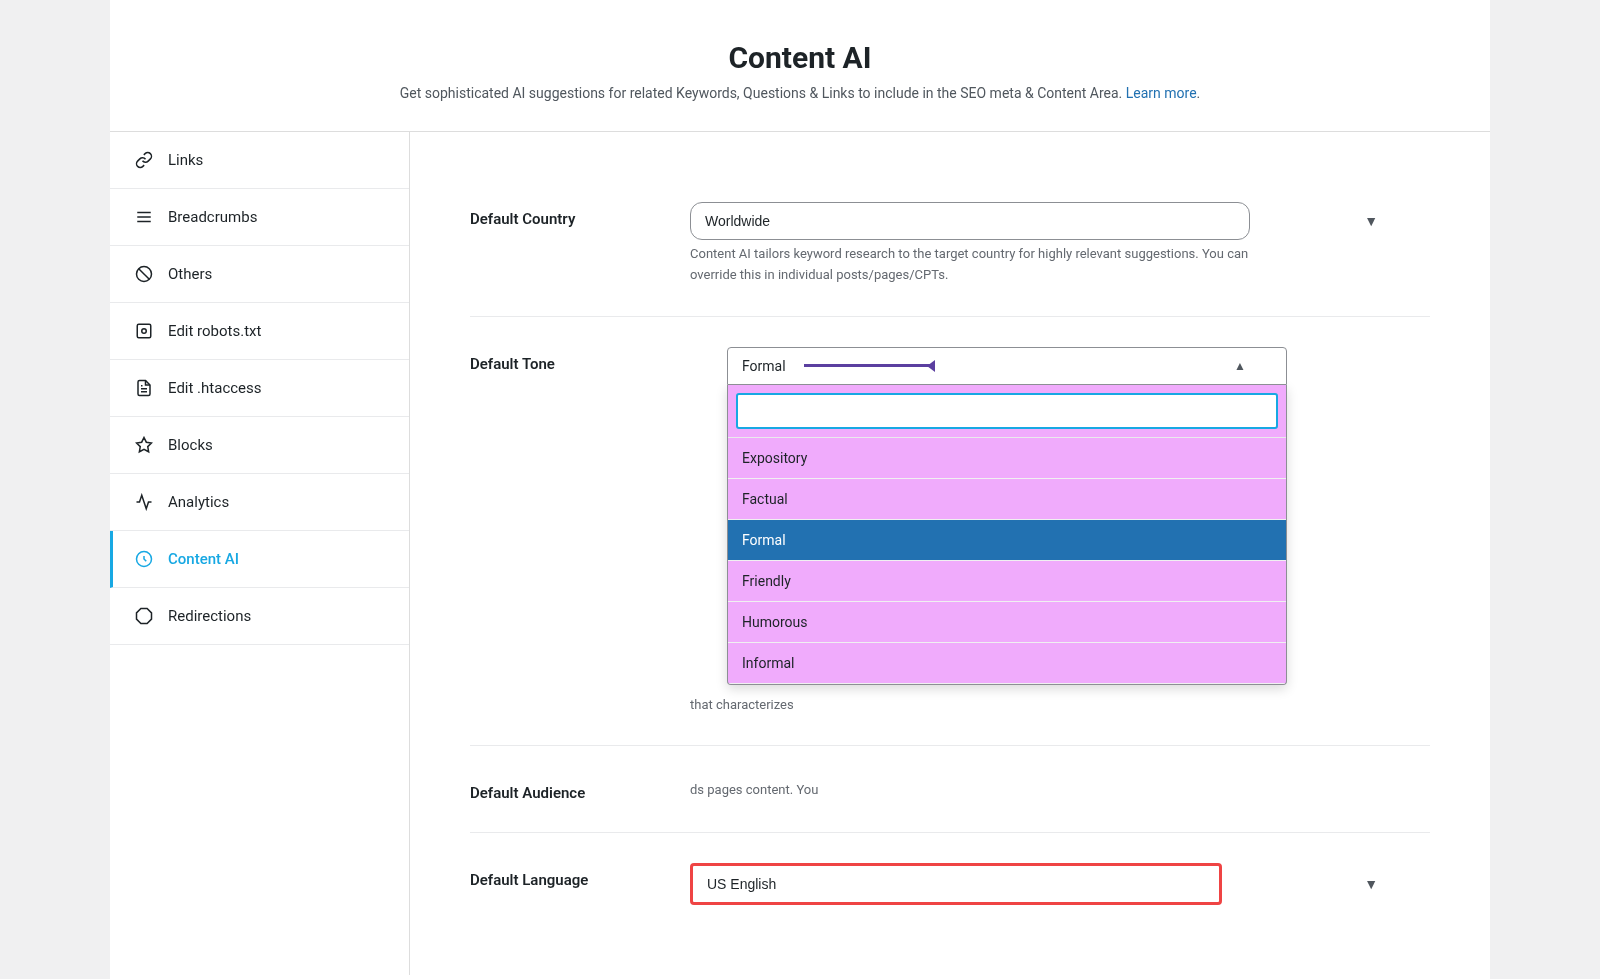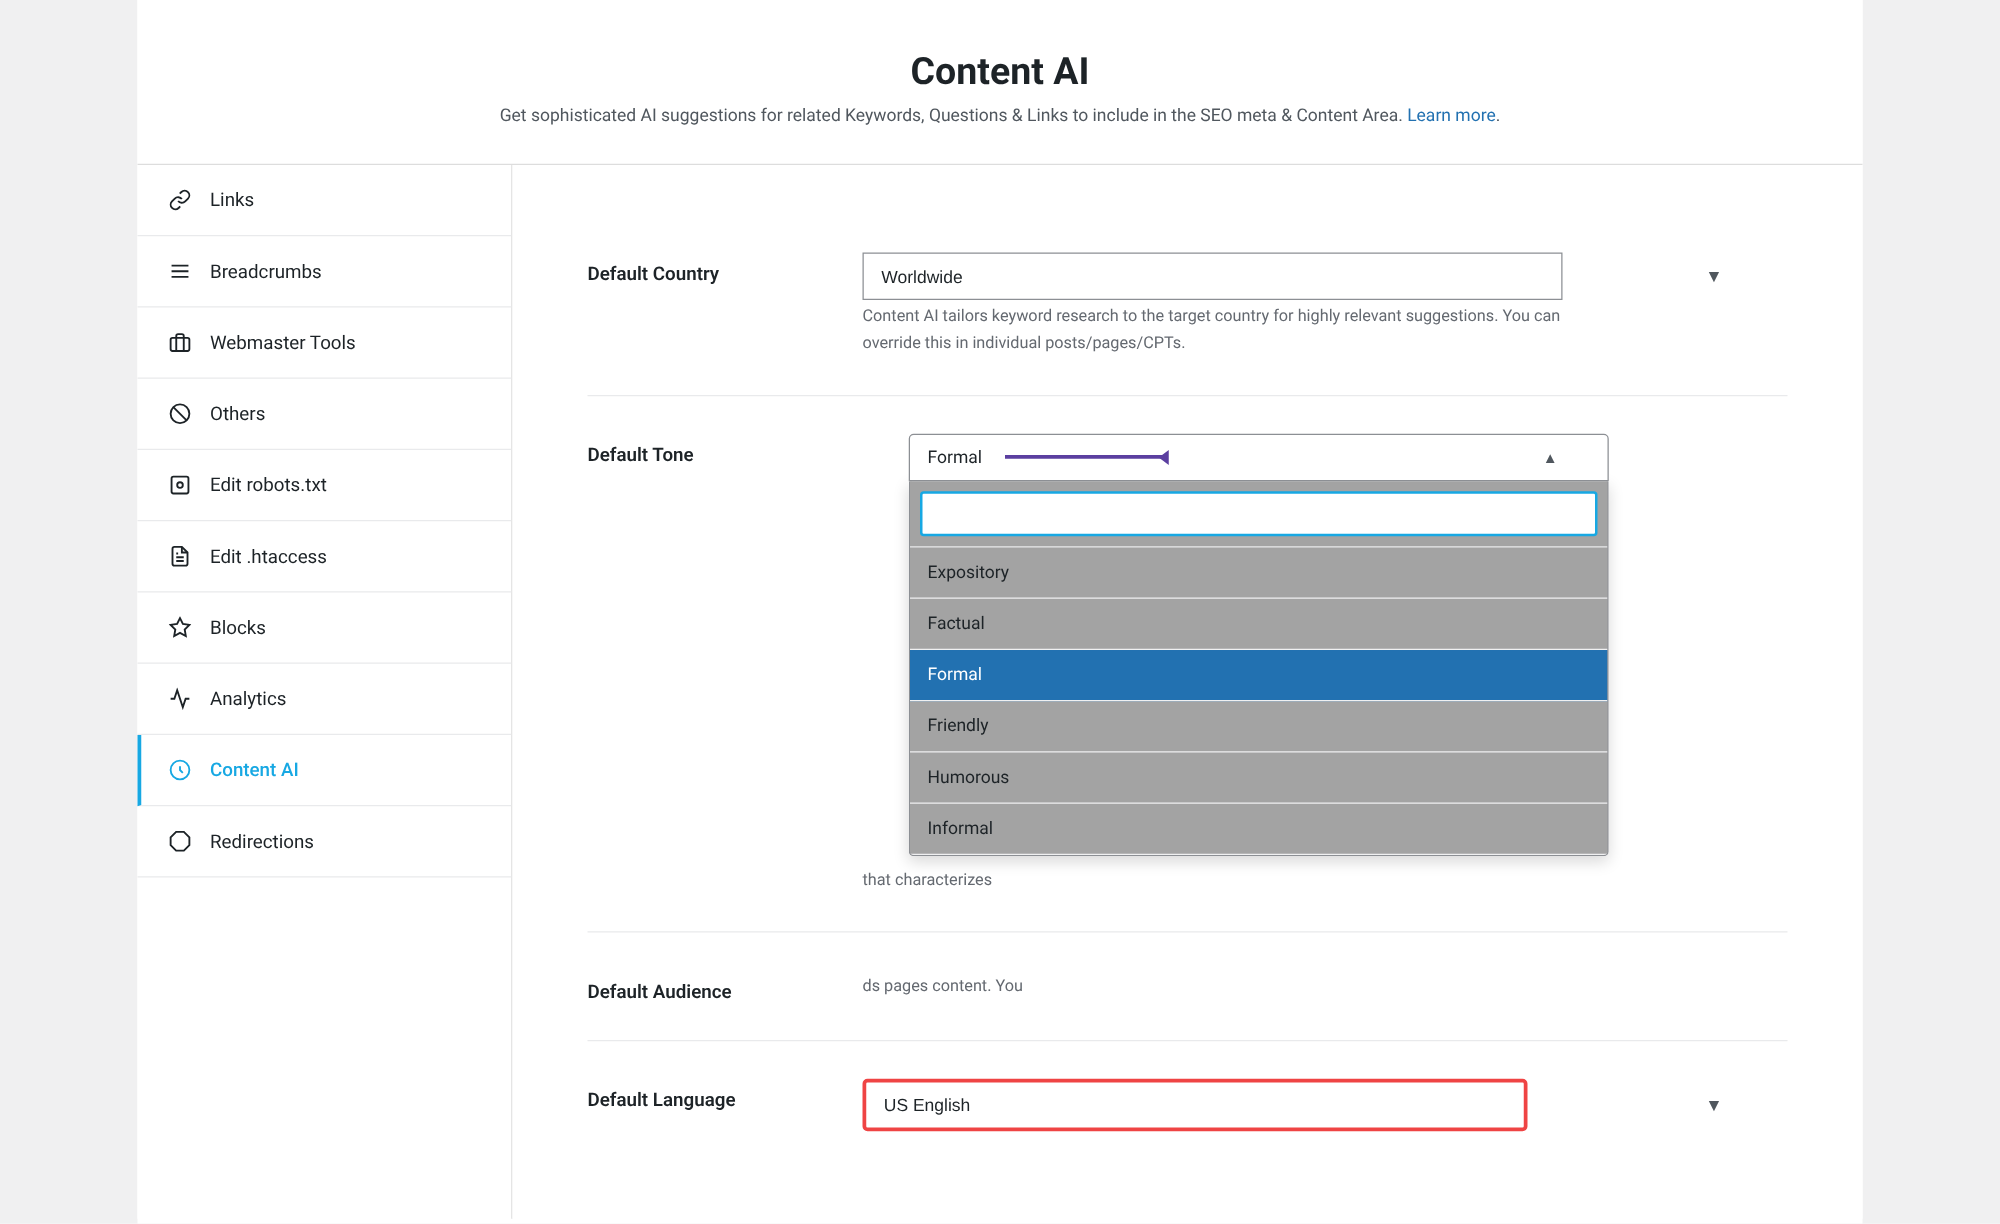--- a/index.html
+++ b/index.html
@@ -98,21 +98,21 @@
       max-width: 700px;
     }
     
     .dropdown-wrapper {
       position: relative;
     }
     .dropdown-select {
       width: 560px;
       padding: 10px 40px 10px 14px;
       border: 1px solid #8c8f94;
-      border-radius: 0;
+      border-radius: 12px;
       background: #fff;
       font-size: 14px;
       color: #1d2327;
       appearance: none;
       cursor: pointer;
     }
     .dropdown-chevron {
       position: absolute;
       right: 12px;
       top: 50%;
@@ -169,21 +169,21 @@
       width: 0;
       height: 0;
       border-top: 6px solid transparent;
       border-bottom: 6px solid transparent;
       border-right: 8px solid #5b3fa0;
     }
     .tone-dropdown-open {
       width: 560px;
       border: 1px solid #8c8f94;
       border-top: none;
-      background: #a3a3a3;
+      background: #f0abfc;
       border-radius: 0 0 4px 4px;
       overflow: hidden;
       box-shadow: 0 4px 12px rgba(0,0,0,0.15);
     }
     .tone-search-box {
       padding: 8px;
       border-bottom: 1px solid #e9eaec;
     }
     .tone-search-input {
       width: 100%;
@@ -255,29 +255,20 @@
         <span class="icon">
           <svg width="18" height="18" viewBox="0 0 24 24" fill="none" stroke="currentColor" stroke-width="2">
             <line x1="3" y1="12" x2="21" y2="12"></line>
             <line x1="3" y1="6" x2="21" y2="6"></line>
             <line x1="3" y1="18" x2="21" y2="18"></line>
           </svg>
         </span>
         <span>Breadcrumbs</span>
       </div>
 
-      <div class="sidebar-item">
-        <span class="icon">
-          <svg width="18" height="18" viewBox="0 0 24 24" fill="none" stroke="currentColor" stroke-width="2">
-            <rect x="2" y="7" width="20" height="14" rx="2" ry="2"></rect>
-            <path d="M16 21V5a2 2 0 0 0-2-2h-4a2 2 0 0 0-2 2v16"></path>
-          </svg>
-        </span>
-        <span>Webmaster Tools</span>
-      </div>
 
       <div class="sidebar-item">
         <span class="icon">
           <svg width="18" height="18" viewBox="0 0 24 24" fill="none" stroke="currentColor" stroke-width="2">
             <circle cx="12" cy="12" r="10"></circle>
             <line x1="4.93" y1="4.93" x2="19.07" y2="19.07"></line>
           </svg>
         </span>
         <span>Others</span>
       </div>

